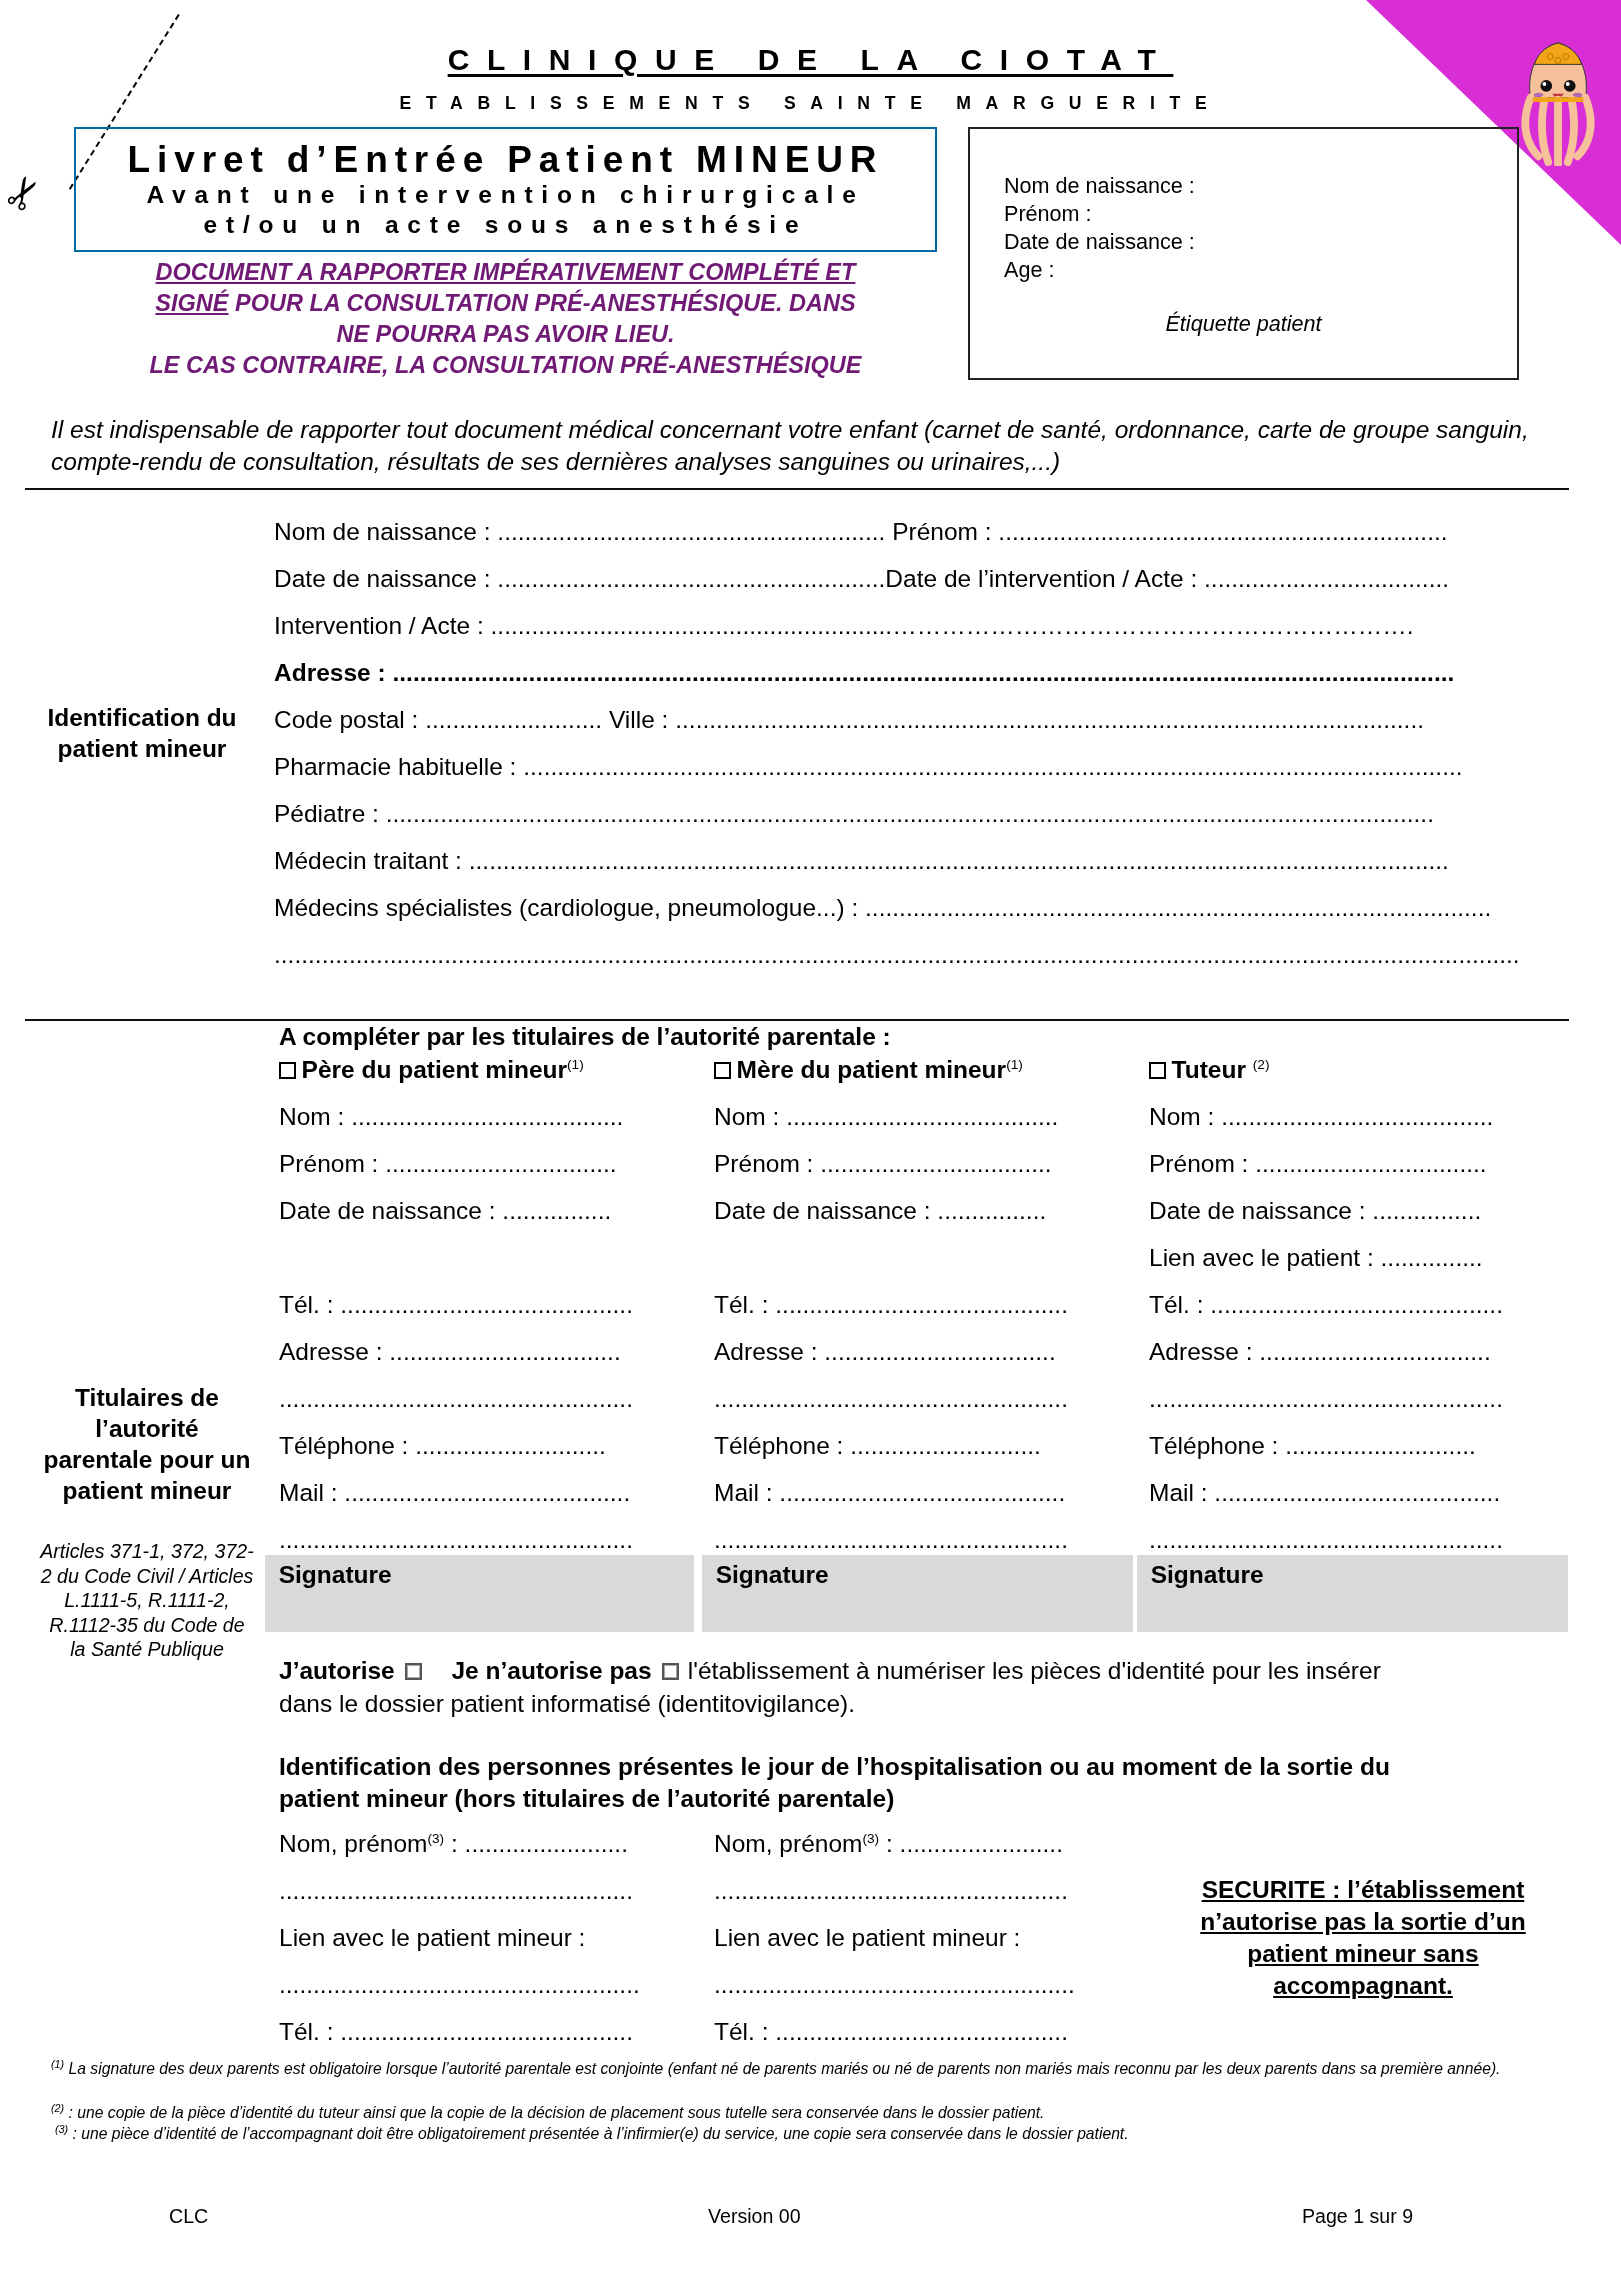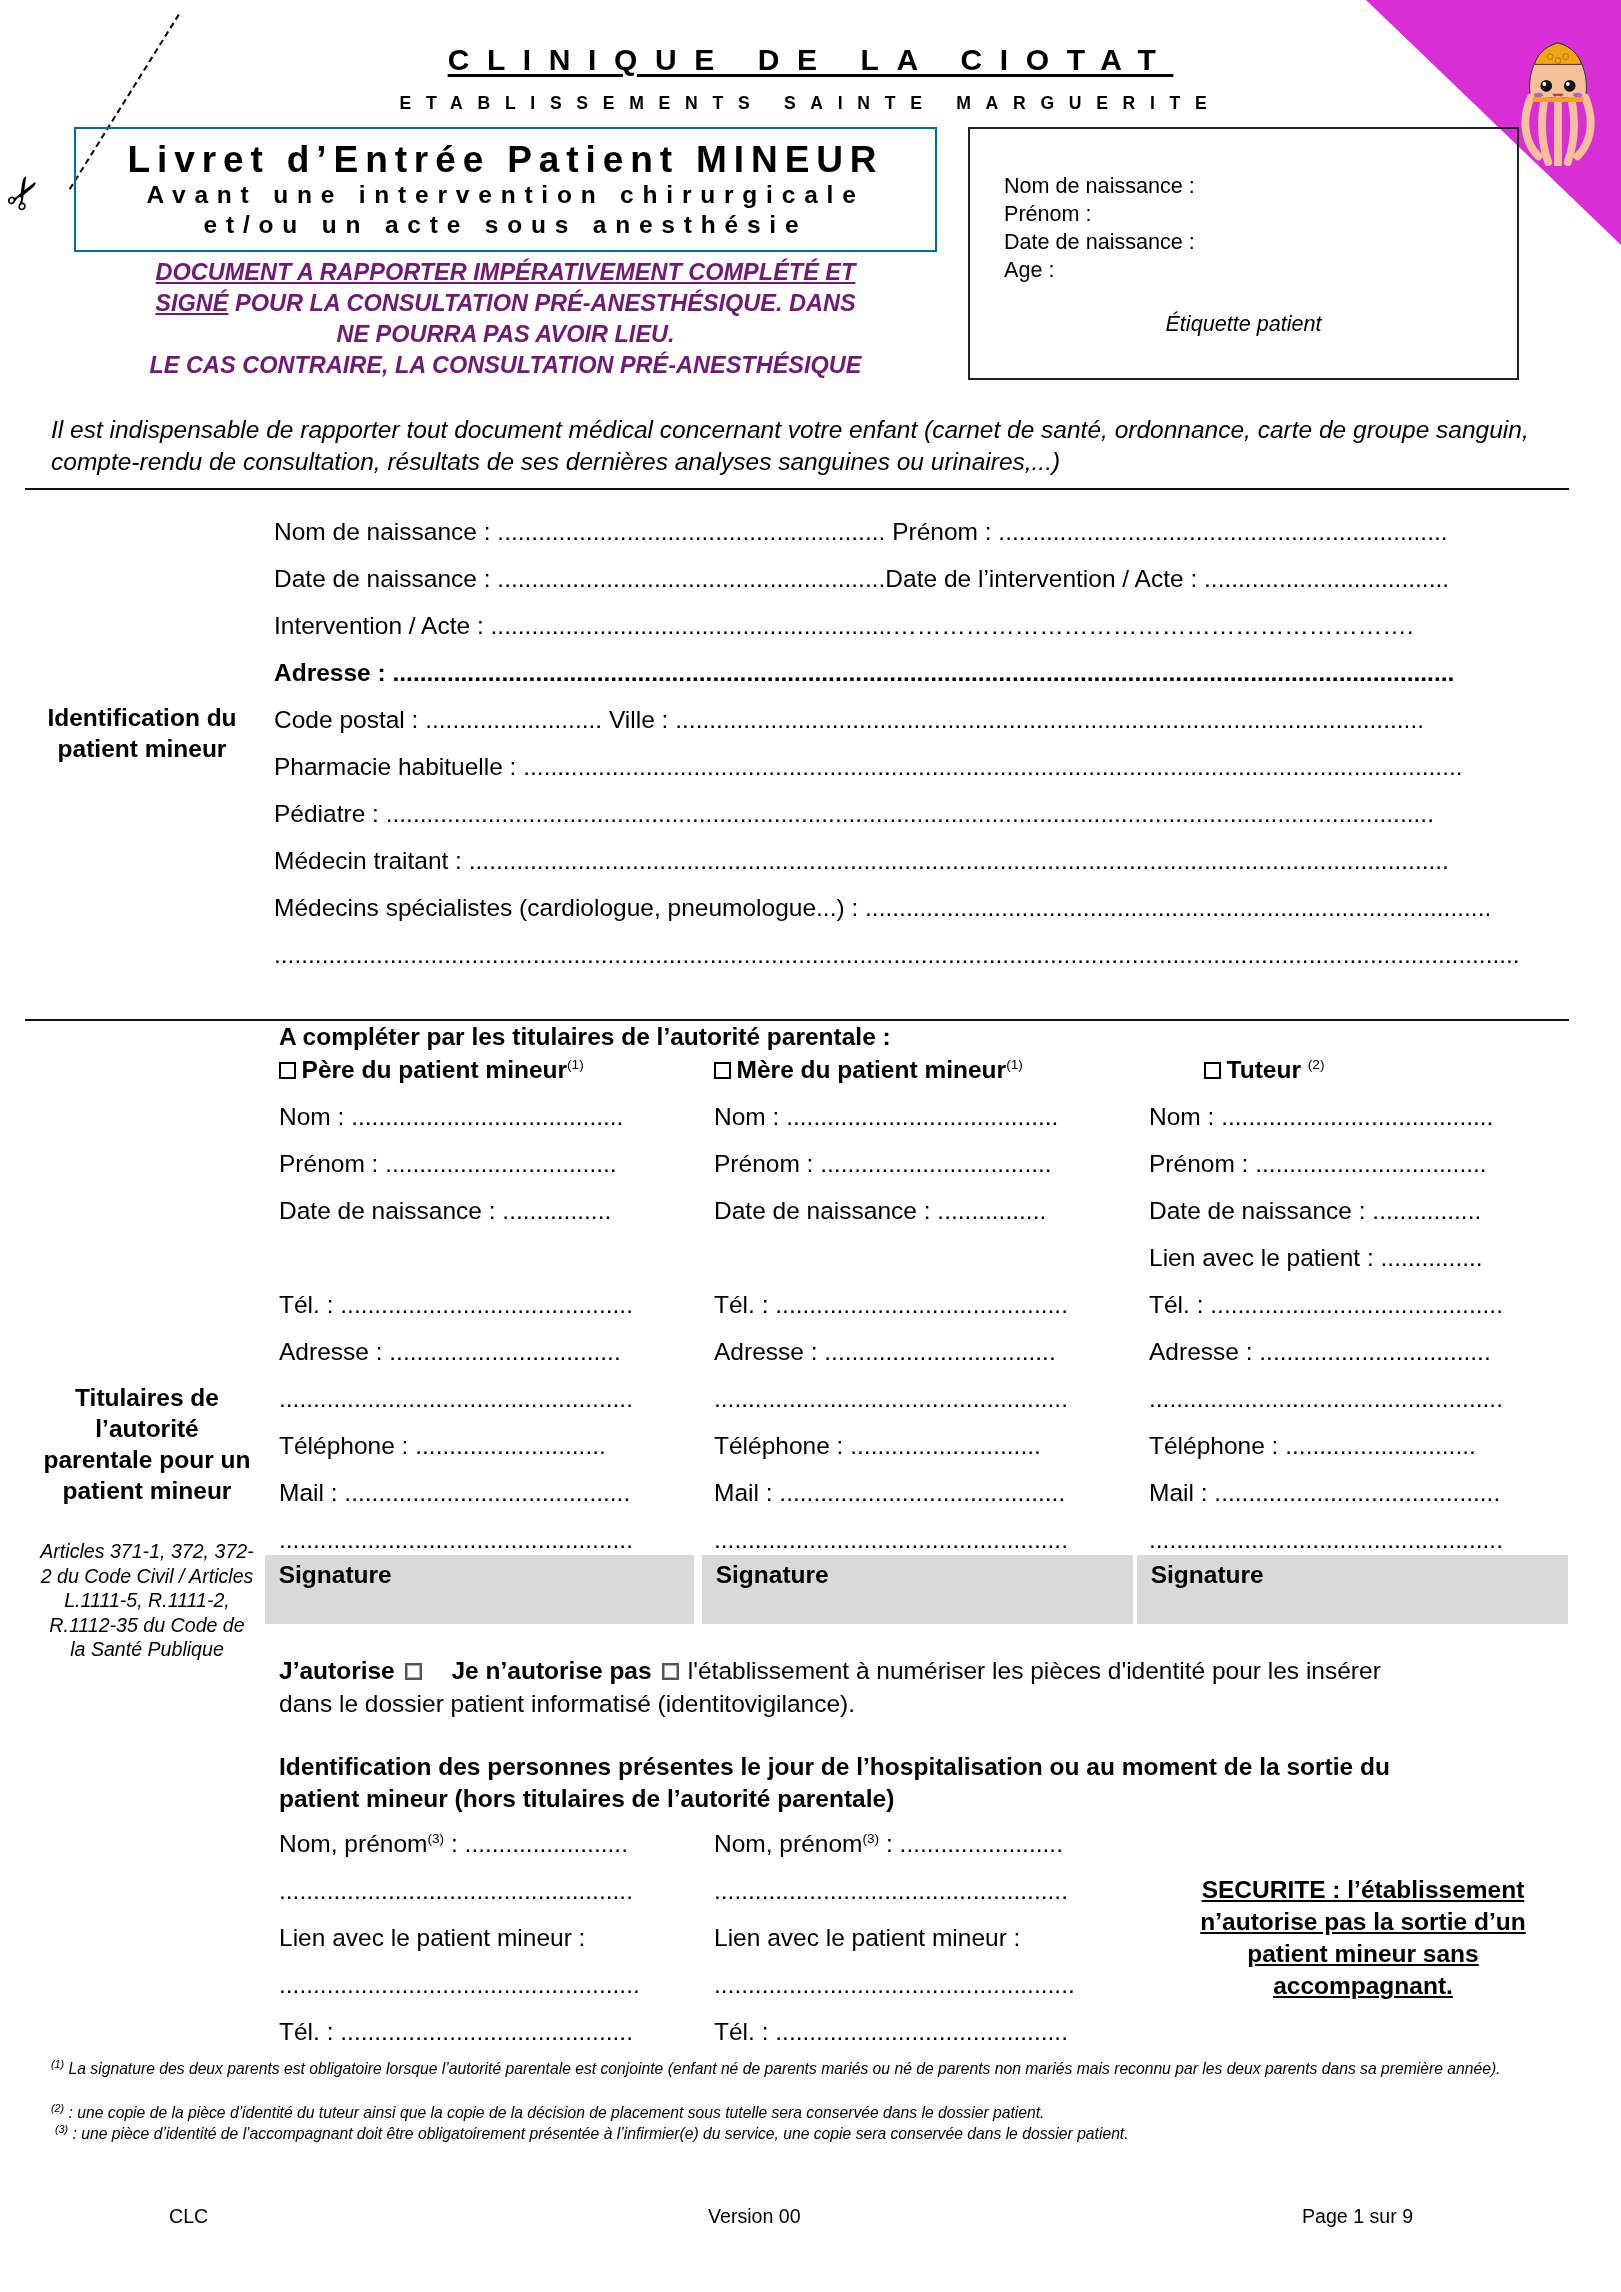--- a/index.html
+++ b/index.html
@@ -22,21 +22,21 @@
   .label-box .etq { position:absolute; left:0; width:100%; top:182px; text-align:center; font-style:italic; font-size:21.6px; }
   .intro { left:51px; top:414px; width:1529px; font-style:italic; font-size:24.5px; line-height:32px; }
   .rule { position:absolute; left:24.5px; width:1544px; height:0; border-top:2px solid #111; }
   .field { position:absolute; font-size:24.5px; white-space:nowrap; overflow:hidden; }
   .sec-label { position:absolute; text-align:center; font-weight:bold; font-size:24.5px; line-height:31px; }
   .sec-sub { position:absolute; text-align:center; font-style:italic; font-size:19.6px; line-height:24.5px; }
   .bold { font-weight:bold; }
   .chk { display:inline-block; width:16.7px; height:16.7px; border:2px solid #000; box-sizing:border-box; vertical-align:-1px; margin-right:5.9px; }
   .chk.grey { border-color:#555; box-shadow: inset 0 0 0 1px #aaa; }
   sup { font-size:13.7px; font-weight:normal; }
-  .sig { position:absolute; top:1555px; height:69px; background:#d9d9d9; box-sizing:border-box; padding:5.9px 13.7px; font-weight:bold; font-size:24.5px; }
+  .sig { position:absolute; top:1555px; height:77px; background:#d9d9d9; box-sizing:border-box; padding:5.9px 13.7px; font-weight:bold; font-size:24.5px; }
   .secu { left:1157px; top:1874px; width:412px; text-align:center; font-weight:bold; font-size:24.5px; line-height:32px; text-decoration:underline; }
   .foot { position:absolute; left:51px; width:1529px; font-style:italic; font-size:15.7px; line-height:21.6px; }
   .foot sup { font-size:10.8px; }
   .footer { position:absolute; top:2205px; font-size:19.6px; }
 </style>
 </head>
 <body>
 
 <div class="corner"></div>
 <svg class="mascot" viewBox="0 0 100 130">
@@ -126,21 +126,21 @@
 <div class="field" style="left:714px; top:1150px; width:372px;">Prénom : ..................................</div>
 <div class="field" style="left:714px; top:1197px; width:372px;">Date de naissance : ................</div>
 <div class="field" style="left:714px; top:1291px; width:372px;">Tél. : ...........................................</div>
 <div class="field" style="left:714px; top:1338px; width:372px;">Adresse : ..................................</div>
 <div class="field" style="left:714px; top:1385px; width:372px;">....................................................</div>
 <div class="field" style="left:714px; top:1432px; width:372px;">Téléphone : ............................</div>
 <div class="field" style="left:714px; top:1479px; width:372px;">Mail : ..........................................</div>
 <div class="field" style="left:714px; top:1526px; width:372px;">....................................................</div>
 <div class="sig" style="left:702px; width:431px;">Signature</div>
 
-<div class="field bold" style="left:1204px; top:1056px;"><span class="chk"></span><span>Tuteur</span> <sup>(2)</sup></div>
+<div class="field bold" style="left:1149px; top:1056px;"><span class="chk"></span><span>Tuteur</span> <sup>(2)</sup></div>
 <div class="field" style="left:1149px; top:1103px; width:372px;">Nom : ........................................</div>
 <div class="field" style="left:1149px; top:1150px; width:372px;">Prénom : ..................................</div>
 <div class="field" style="left:1149px; top:1197px; width:372px;">Date de naissance : ................</div>
 <div class="field" style="left:1149px; top:1244px; width:372px;">Lien avec le patient : ...............</div>
 <div class="field" style="left:1149px; top:1291px; width:372px;">Tél. : ...........................................</div>
 <div class="field" style="left:1149px; top:1338px; width:372px;">Adresse : ..................................</div>
 <div class="field" style="left:1149px; top:1385px; width:372px;">....................................................</div>
 <div class="field" style="left:1149px; top:1432px; width:372px;">Téléphone : ............................</div>
 <div class="field" style="left:1149px; top:1479px; width:372px;">Mail : ..........................................</div>
 <div class="field" style="left:1149px; top:1526px; width:372px;">....................................................</div>

